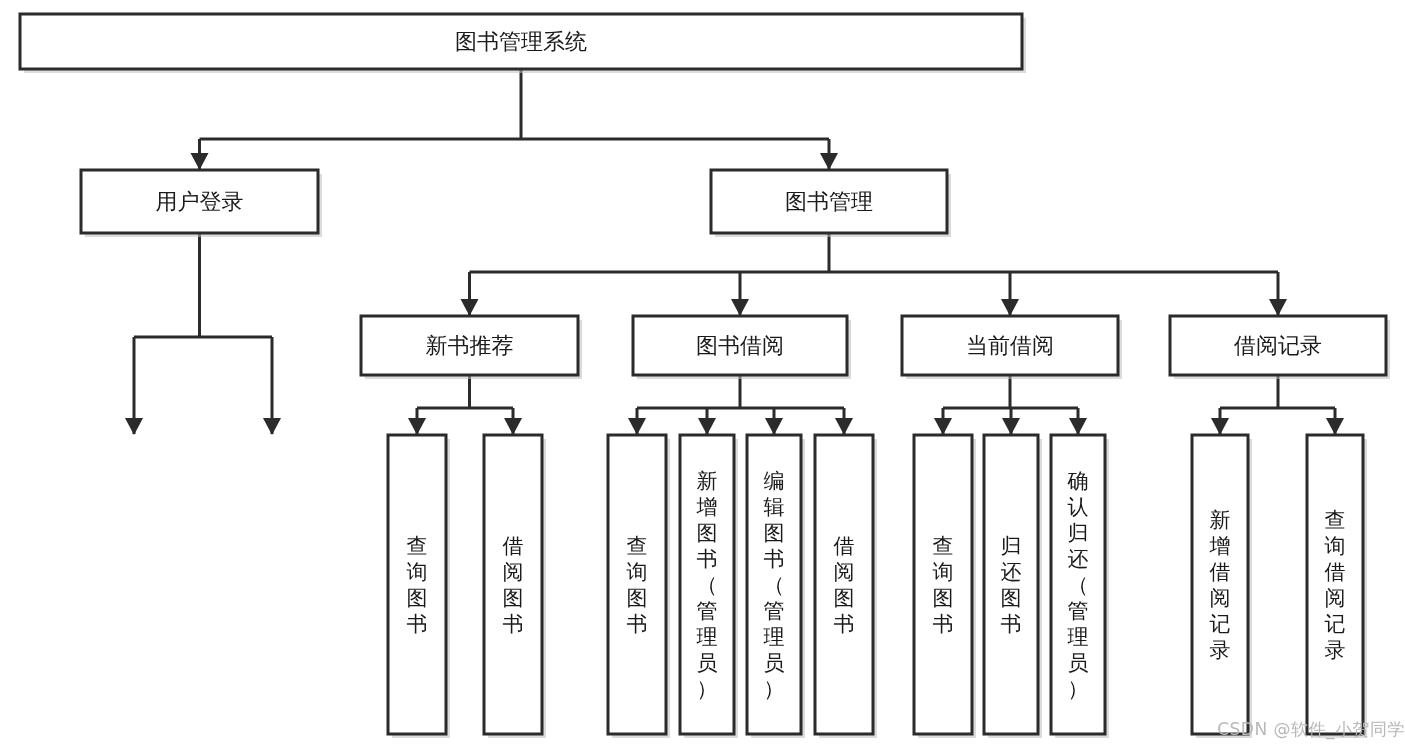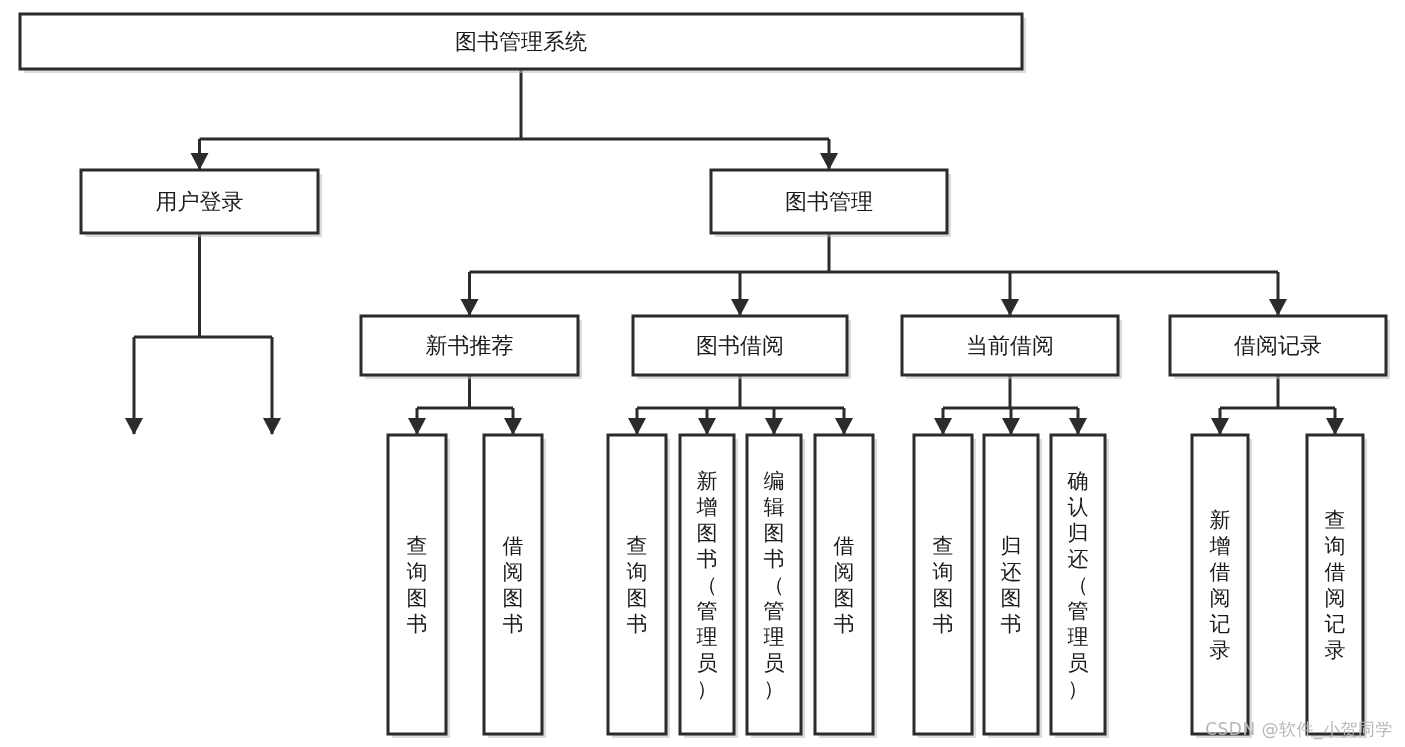--- a/index.html
+++ b/index.html
@@ -53,21 +53,21 @@
     dominant-baseline: middle;
   }
   .leaf-label {
     font-family: "DejaVu Sans", "Liberation Sans", sans-serif;
     font-size: 21px;
     fill: #1a1a1a;
     text-anchor: middle;
   }
   .watermark {
     position: absolute;
-    right: 12px;
+    right: 0;
     bottom: 6px;
     font-family: "DejaVu Sans", "Liberation Sans", sans-serif;
     font-size: 17px;
     color: #b8b8b8;
     letter-spacing: 0.5px;
     white-space: nowrap;
     pointer-events: none;
   }
 </style>
 </head>

